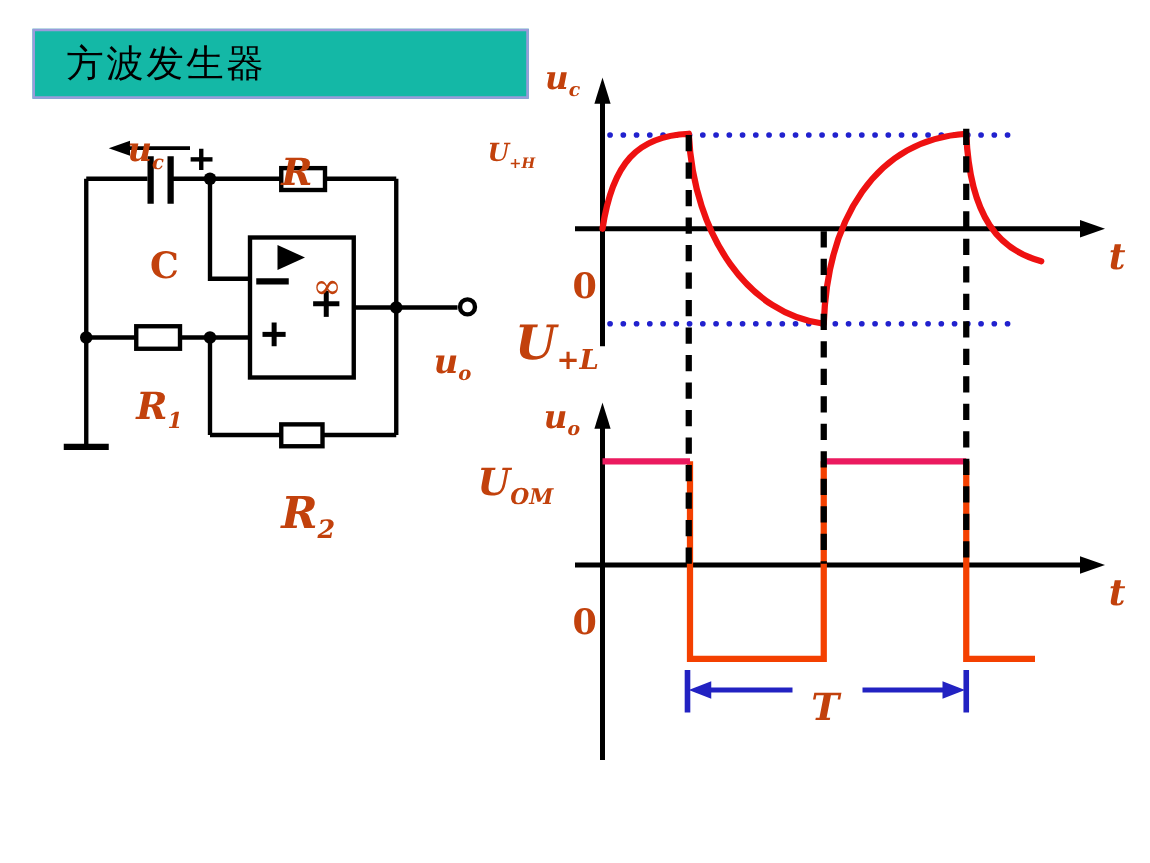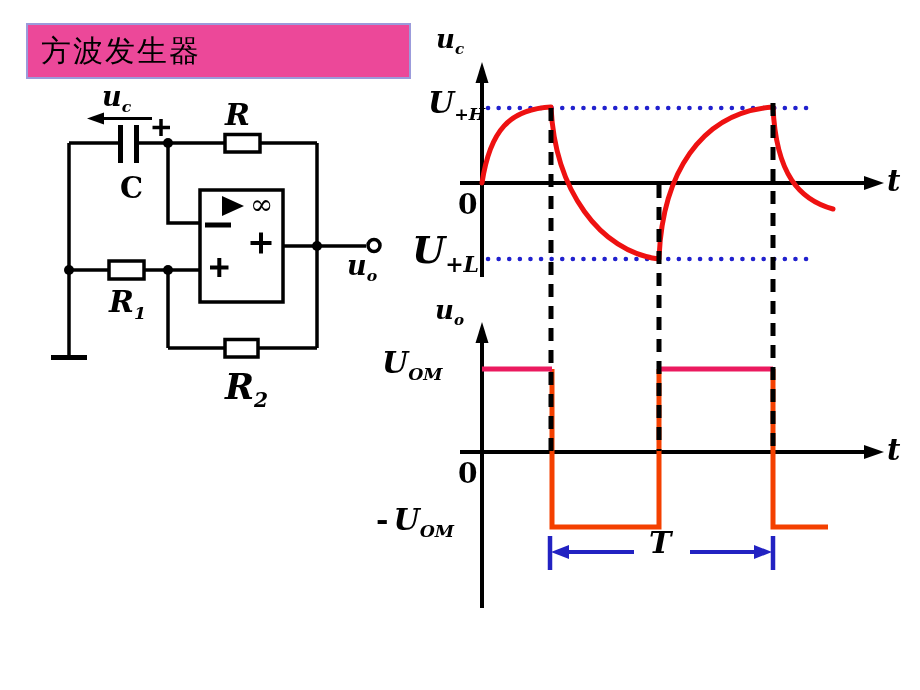--- a/index.html
+++ b/index.html
@@ -1,24 +1,24 @@
 <!DOCTYPE html>
 <html><head>
 <meta charset="utf-8">
 <style>
   html,body{margin:0;padding:0;background:#fff;}
   #slide{position:relative;width:920px;height:690px;background:#ffffff;overflow:hidden;
          font-family:"DejaVu Serif","Liberation Serif",serif;}
   #gfx{position:absolute;left:0;top:0;}
   .title-box{position:absolute;left:26px;top:23px;width:381px;height:52px;
-             border:2px solid #9B9BDB;background:#ec4899;display:flex;align-items:center;}
+             border:2px solid #9B9BDB;background:#14b8a6;display:flex;align-items:center;padding-left:12px;}
   .title-box .txt{font-family:"DejaVu Sans","Liberation Sans",sans-serif;
                   font-size:30px;color:#000;padding-left:13px;letter-spacing:2px;}
-  .lbl{position:absolute;color:#000000;line-height:1;white-space:nowrap;
-       font-weight:bold;font-style:italic;}
+  .lbl{position:absolute;color:#c2410c;line-height:1;white-space:nowrap;
+       font-weight:bold;font-style:italic;margin-top:24px;}
   .lbl sub{font-size:0.58em;font-weight:bold;font-style:italic;line-height:1;}
   .lbl .pfx{font-style:normal;margin-right:5px;}
   .upright{font-style:normal;}
 </style>
 </head>
 <body>
 
 <div id="slide">
 
   <svg id="gfx" width="920" height="690" viewBox="0 0 920 690">
@@ -115,25 +115,24 @@
 
   <div class="lbl" style="left:102px;top:83px;font-size:27px"><span>u</span><sub>c</sub></div>
   <div class="lbl upright" style="left:120px;top:174px;font-size:29px">C</div>
   <div class="lbl" style="left:225px;top:100px;font-size:30px">R</div>
   <div class="lbl" style="left:109px;top:287px;font-size:30px"><span>R</span><sub>1</sub></div>
   <div class="lbl" style="left:225px;top:369px;font-size:35px"><span>R</span><sub>2</sub></div>
   <div class="lbl upright" style="left:250px;top:191px;font-size:28px;font-weight:normal">∞</div>
   <div class="lbl" style="left:347px;top:252px;font-size:27px"><span>u</span><sub>o</sub></div>
 
   <div class="lbl" style="left:436px;top:26px;font-size:26px"><span>u</span><sub>c</sub></div>
-  <div class="lbl" style="left:428px;top:88px;font-size:30px"><span>U</span><sub>+H</sub></div>
+  <div class="lbl" style="left:390px;top:88px;font-size:20px"><span>U</span><sub>+H</sub></div>
   <div class="lbl upright" style="left:458px;top:191px;font-size:28px">0</div>
   <div class="lbl" style="left:412px;top:231px;font-size:38px"><span>U</span><sub>+L</sub></div>
   <div class="lbl" style="left:887px;top:167px;font-size:29px">t</div>
 
   <div class="lbl" style="left:435px;top:297px;font-size:26px"><span>u</span><sub>o</sub></div>
   <div class="lbl" style="left:382px;top:348px;font-size:30px"><span>U</span><sub>OM</sub></div>
   <div class="lbl upright" style="left:458px;top:460px;font-size:28px">0</div>
-  <div class="lbl" style="left:376px;top:505px;font-size:30px"><span class="pfx">-</span><span>U</span><sub>OM</sub></div>
   <div class="lbl" style="left:887px;top:436px;font-size:29px">t</div>
   <div class="lbl" style="left:649px;top:528px;font-size:30px">T</div>
 
 </div>
 
 </body></html>

